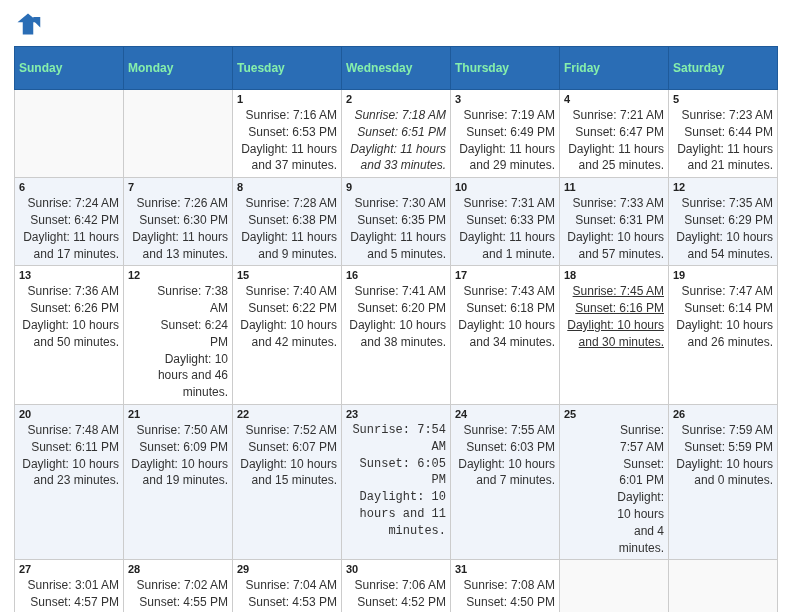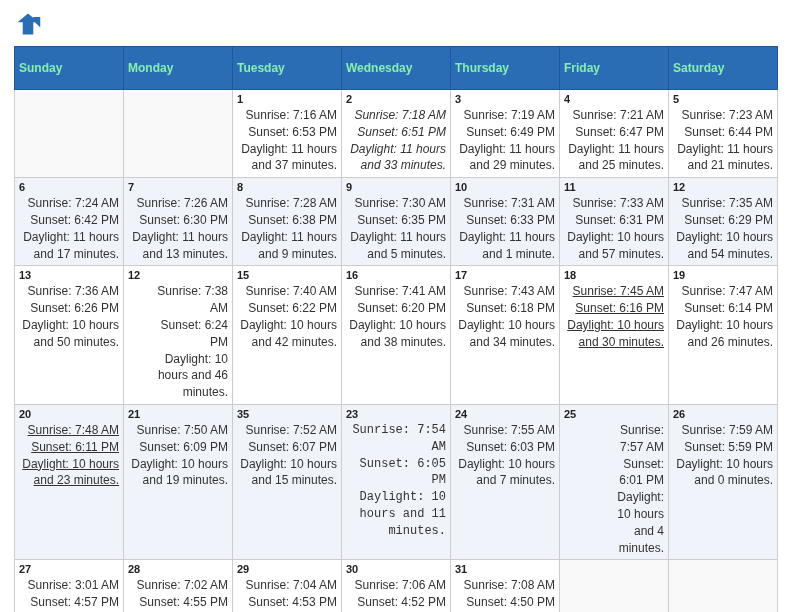--- a/index.html
+++ b/index.html
@@ -248,32 +248,32 @@
           <td>
             <div class="day-num">19</div>
             <div class="day-info" style="white-space: pre-line;">Sunrise: 7:47 AM
 Sunset: 6:14 PM
 Daylight: 10 hours and 26 minutes.</div>
           </td>
         </tr>
         <tr class="row-alt">
           <td>
             <div class="day-num">20</div>
-            <div class="day-info" style="white-space: pre-line; text-decoration: underline;">Sunrise: 7:48 AM
+            <div class="day-info" style="white-space: pre-line;">Sunrise: 7:48 AM
 Sunset: 6:11 PM
 Daylight: 10 hours and 23 minutes.</div>
           </td>
           <td>
             <div class="day-num">21</div>
             <div class="day-info" style="white-space: pre-line;">Sunrise: 7:50 AM
 Sunset: 6:09 PM
 Daylight: 10 hours and 19 minutes.</div>
           </td>
           <td>
-            <div class="day-num">35</div>
+            <div class="day-num">22</div>
             <div class="day-info" style="white-space: pre-line;">Sunrise: 7:52 AM
 Sunset: 6:07 PM
 Daylight: 10 hours and 15 minutes.</div>
           </td>
           <td>
             <div class="day-num">23</div>
             <div class="day-info" style="white-space: pre-line; font-family: Liberation Mono, monospace;">Sunrise: 7:54 AM
 Sunset: 6:05 PM
 Daylight: 10 hours and 11 minutes.</div>
           </td>

